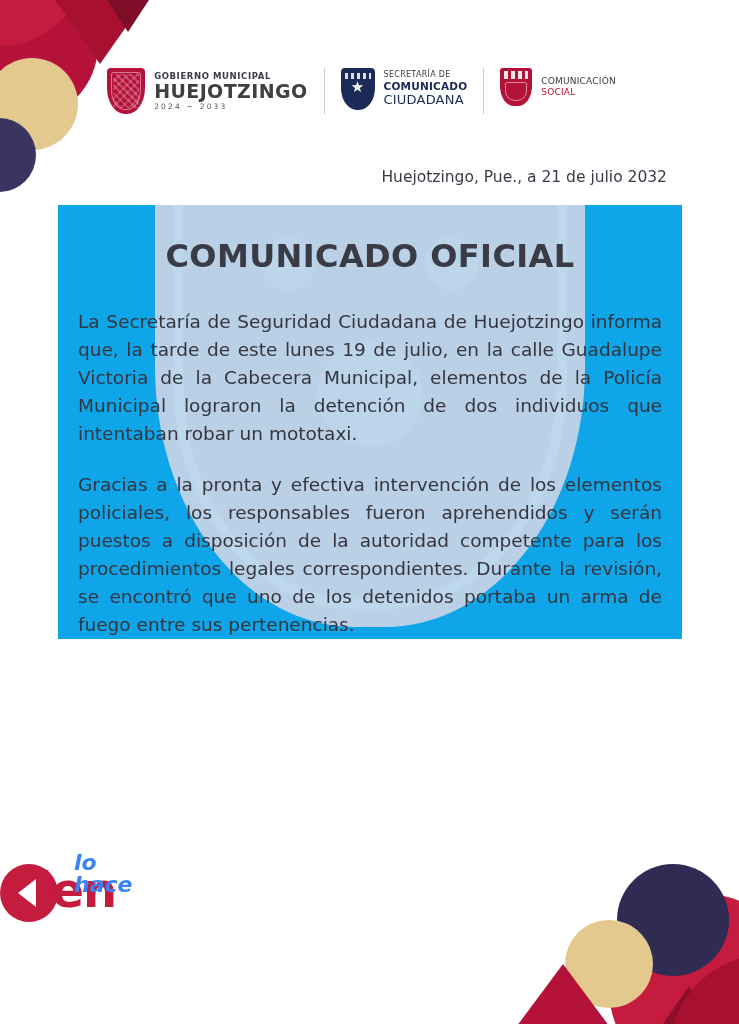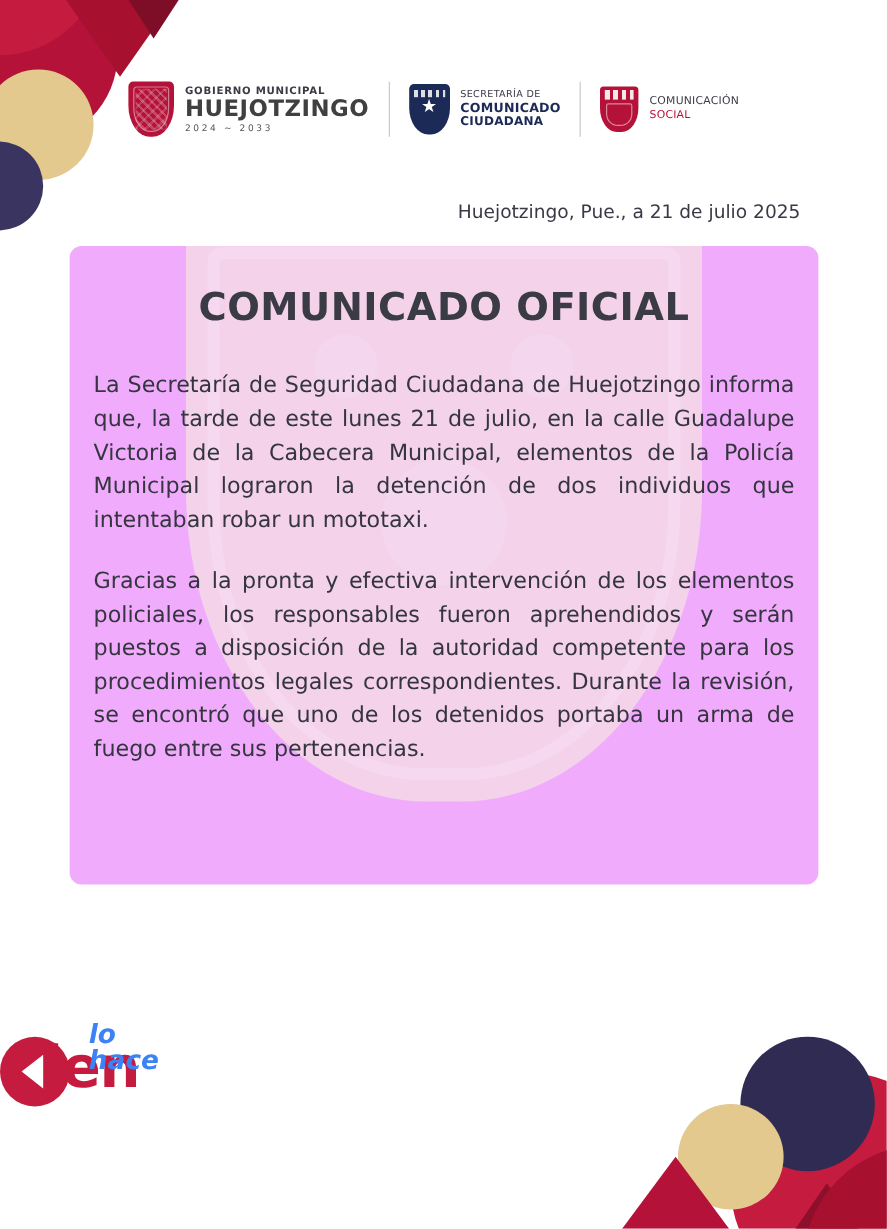--- a/index.html
+++ b/index.html
@@ -110,21 +110,21 @@
     background: #a8102f;
     border-top-left-radius: 100px;
   }
 
   
   .logo-bar {
     position: absolute;
     left: 0; right: 16px;
     top: 68px;
     display: flex;
-    align-items: center;
+    align-items: flex-start;
     justify-content: center;
     gap: 0;
   }
   .logo-group {
     display: flex;
     align-items: center;
     gap: 9px;
     padding: 0 16px;
   }
   .divider {
@@ -195,21 +195,21 @@
   .sec-shield .band {
     position: absolute;
     left: 4px; right: 4px; top: 5px;
     height: 6px;
     background: repeating-linear-gradient(90deg, #ffffff 0 3px, #1c2a57 3px 6px);
     opacity: .85;
   }
   .sec-text { line-height: 1.18; }
   .sec-l1 { font-size: 8px; color: #3b3b46; letter-spacing: .3px; }
   .sec-l2 { font-size: 10.5px; color: #1c2a57; font-weight: bold; letter-spacing: .2px; }
-  .sec-l3 { font-size: 10px; color: #1c2a57; font-weight: bold; letter-spacing: .2px; }
+  .sec-l3 { font-size: 13px; color: #1c2a57; font-weight: normal; letter-spacing: .2px; }
 
   
   .cs-crest {
     width: 32px; height: 38px;
     background: #b5123a;
     border-radius: 3px 3px 14px 14px / 3px 3px 20px 20px;
     position: relative;
     overflow: hidden;
   }
   .cs-crest .crown {
@@ -243,23 +243,23 @@
     color: #3a3a46;
     font-family: "DejaVu Sans", sans-serif;
   }
 
   
   .panel {
     position: absolute;
     left: 58px;
     top: 205px;
     width: 624px;
-    height: 532px;
-    background: #f0abfc;
-    border-radius: 10px;
+    height: 434px;
+    background: #0ea5e9;
+    border-radius: 0;
     overflow: hidden;
   }
   .panel-watermark {
     position: absolute;
     left: 50%;
     top: 42%;
     transform: translate(-50%, -50%);
     width: 430px;
     height: 480px;
     background: #f4dfe5;
@@ -408,29 +408,29 @@
         <div class="body"></div>
       </div>
       <div class="cs-text">
         <div class="cs-l1">COMUNICACIÓN</div>
         <div class="cs-l2">SOCIAL</div>
       </div>
     </div>
 
   </div>
 
-  <div class="date-line">Huejotzingo, Pue., a 21 de julio 2025</div>
+  <div class="date-line">Huejotzingo, Pue., a 21 de julio 2032</div>
 
   <div class="panel">
     <div class="panel-watermark"></div>
 
     <div class="title">COMUNICADO OFICIAL</div>
 
     <div class="body-text">
-      <p class="para">La Secretaría de Seguridad Ciudadana de Huejotzingo informa que, la tarde de este lunes 21 de julio, en la calle Guadalupe Victoria de la Cabecera Municipal, elementos de la Policía Municipal lograron la detención de dos individuos que intentaban robar un mototaxi.</p>
+      <p class="para">La Secretaría de Seguridad Ciudadana de Huejotzingo informa que, la tarde de este lunes 19 de julio, en la calle Guadalupe Victoria de la Cabecera Municipal, elementos de la Policía Municipal lograron la detención de dos individuos que intentaban robar un mototaxi.</p>
       <p class="para">Gracias a la pronta y efectiva intervención de los elementos policiales, los responsables fueron aprehendidos y serán puestos a disposición de la autoridad competente para los procedimientos legales correspondientes. Durante la revisión, se encontró que uno de los detenidos portaba un arma de fuego entre sus pertenencias.</p>
     </div>
   </div>
 
   <div class="footer-logo">
     <div class="fl-wrap">
       <div class="fl-circle"></div>
       <div class="fl-chevron"></div>
       <div class="fl-bien">ien</div>
       <div class="fl-lohace">lo hace</div>

